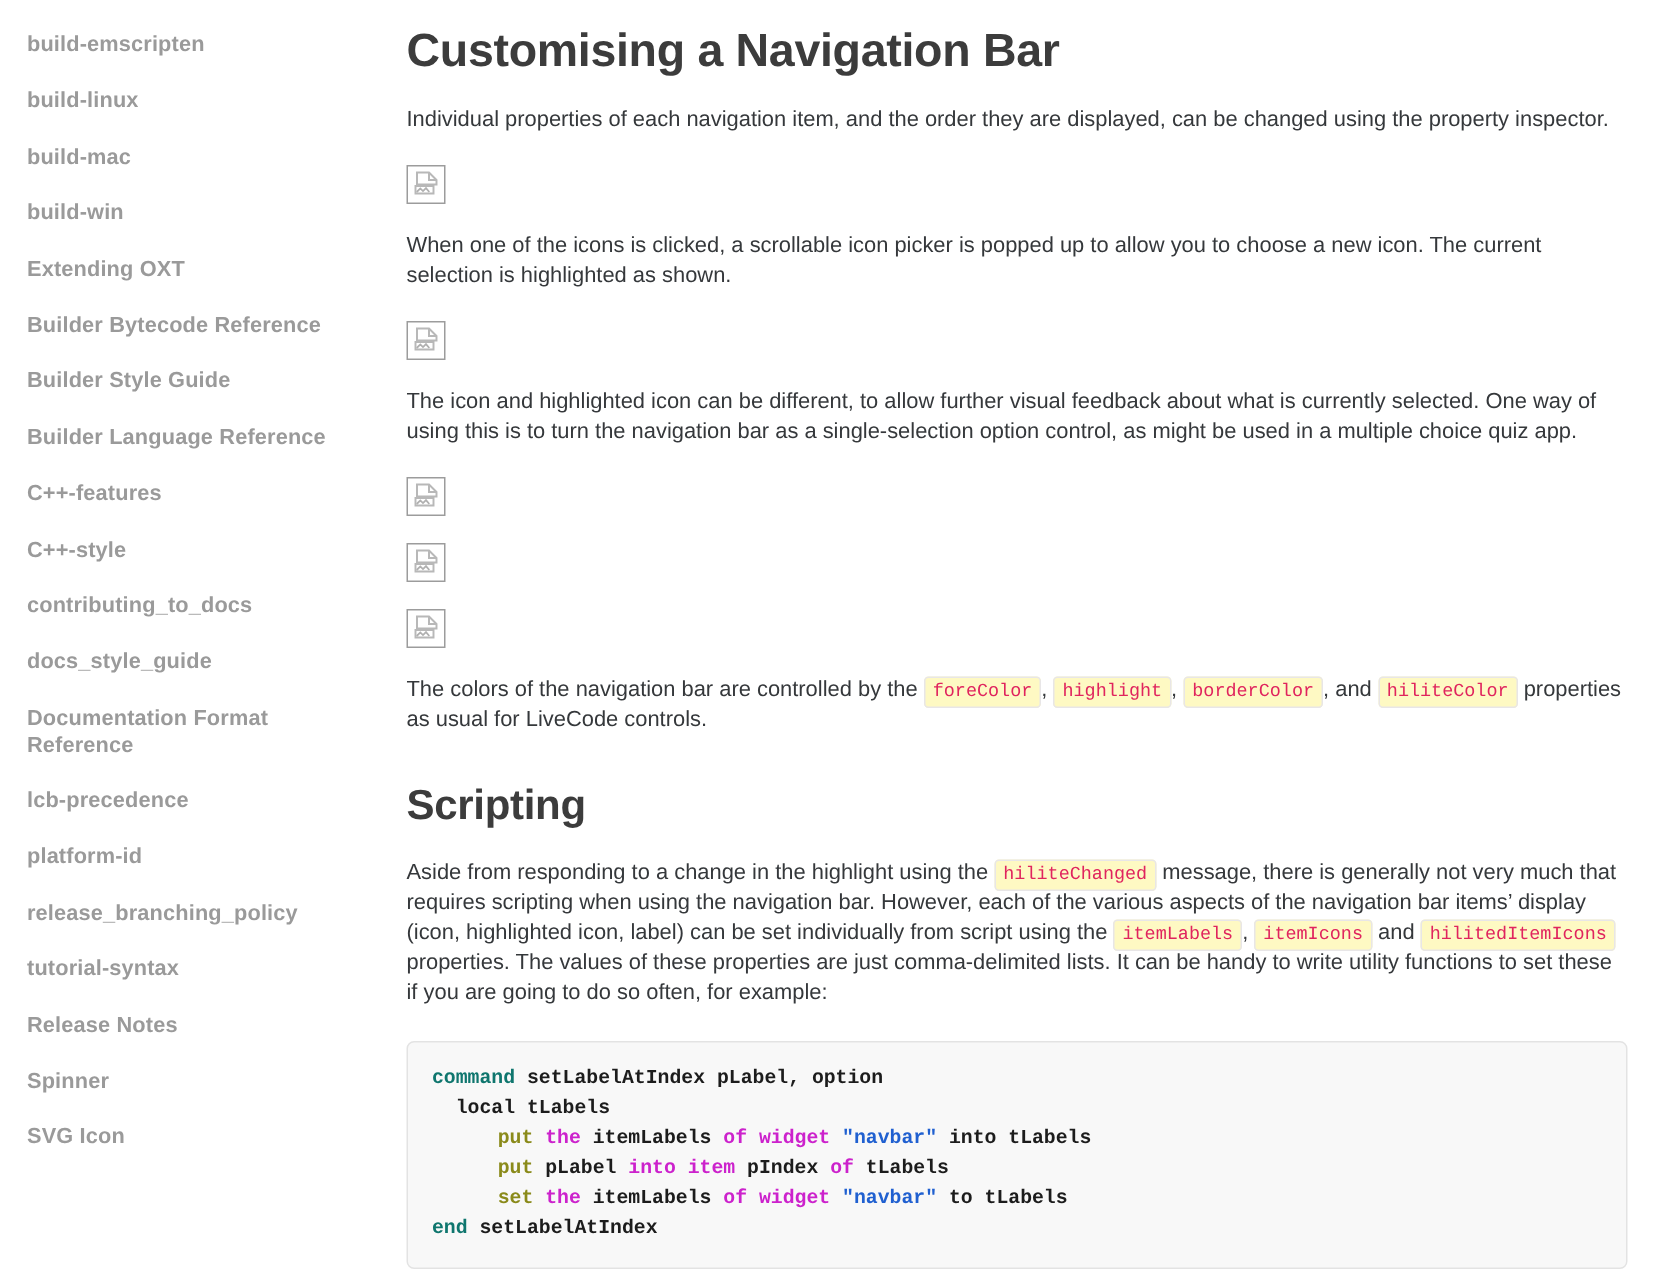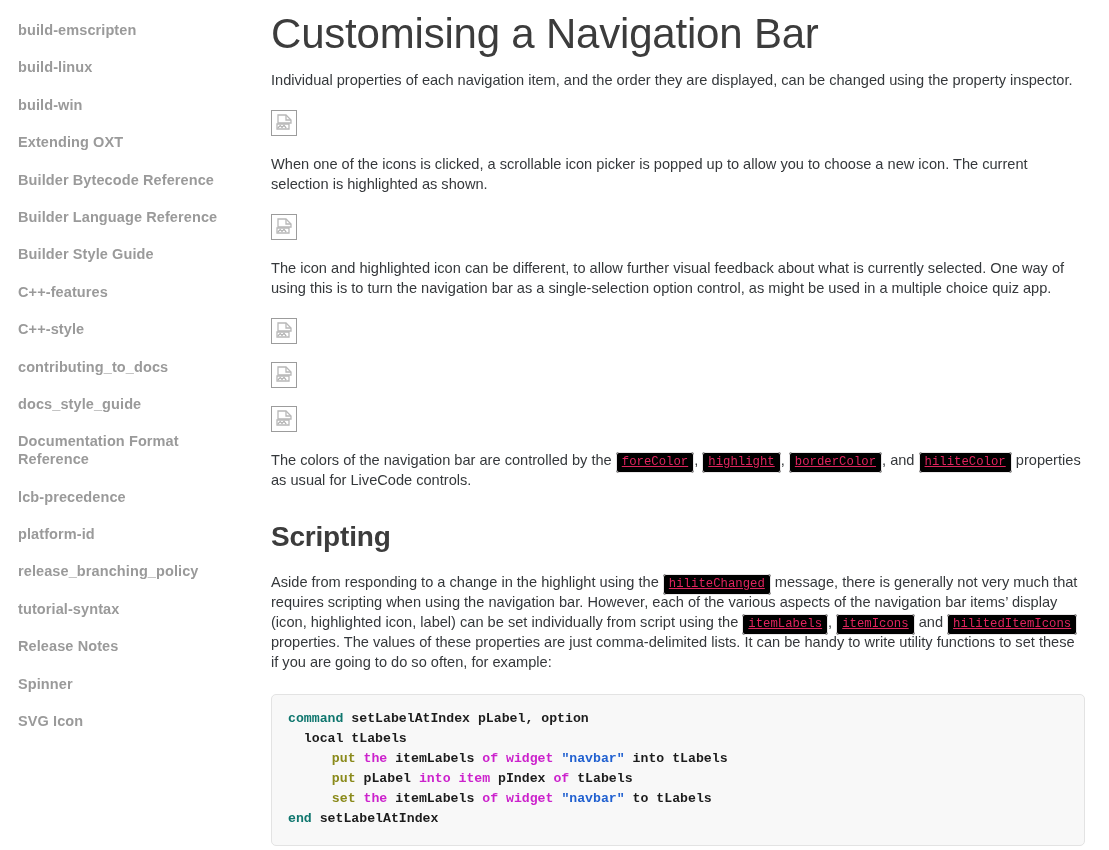--- a/index.html
+++ b/index.html
@@ -58,23 +58,23 @@
     flex: 1;
     padding: 0 24px 0 3px;
     overflow: hidden;
     position: relative;
   }
   .inner {
     max-width: 850px;
   }
 
   h1.page-title {
-    font-size: 42px;
+    font-size: 31px;
     line-height: 36px;
-    font-weight: normal;
+    font-weight: bold;
     color: #3c3c3c;
     margin: 16px 0 0 0;
     letter-spacing: -0.2px;
   }
   h2.section-title {
     font-size: 28px;
     line-height: 34px;
     font-weight: bold;
     color: #3c3c3c;
     margin: 30px 0 0 0;
@@ -86,27 +86,26 @@
     line-height: 20px;
     color: #35383b;
     margin: 18px 0 0 0;
     font-weight: normal;
   }
 
   code.inline {
     font-family: "Liberation Mono", "DejaVu Sans Mono", monospace;
     font-size: 12.3px;
     color: #e0245e;
-    background: #000000;
+    background: #fef9c3;
     border: 1px solid #e8e6e7;
     border-radius: 3px;
     padding: 2px 5px 3px 5px;
     white-space: nowrap;
     line-height: 1;
-    text-decoration: underline;
   }
 
   
   .broken-img {
     width: 26px;
     height: 26px;
     border: 1px solid #9c9c9c;
     background: #ffffff;
     display: block;
     box-sizing: border-box;
@@ -151,33 +150,36 @@
 
   <nav id="sidebar">
     <ul class="nav-list" id="nav-list">
         <li>
           <a class="nav-item level0">build-emscripten</a>
         </li>
         <li>
           <a class="nav-item level0">build-linux</a>
         </li>
         <li>
+          <a class="nav-item level0">build-mac</a>
+        </li>
+        <li>
           <a class="nav-item level0">build-win</a>
         </li>
         <li>
           <a class="nav-item level0">Extending OXT</a>
         </li>
         <li>
           <a class="nav-item level0">Builder Bytecode Reference</a>
         </li>
         <li>
+          <a class="nav-item level0">Builder Style Guide</a>
+        </li>
+        <li>
           <a class="nav-item level0">Builder Language Reference</a>
-        </li>
-        <li>
-          <a class="nav-item level0">Builder Style Guide</a>
         </li>
         <li>
           <a class="nav-item level0">C++-features</a>
         </li>
         <li>
           <a class="nav-item level0">C++-style</a>
         </li>
         <li>
           <a class="nav-item level0">contributing_to_docs</a>
         </li>

